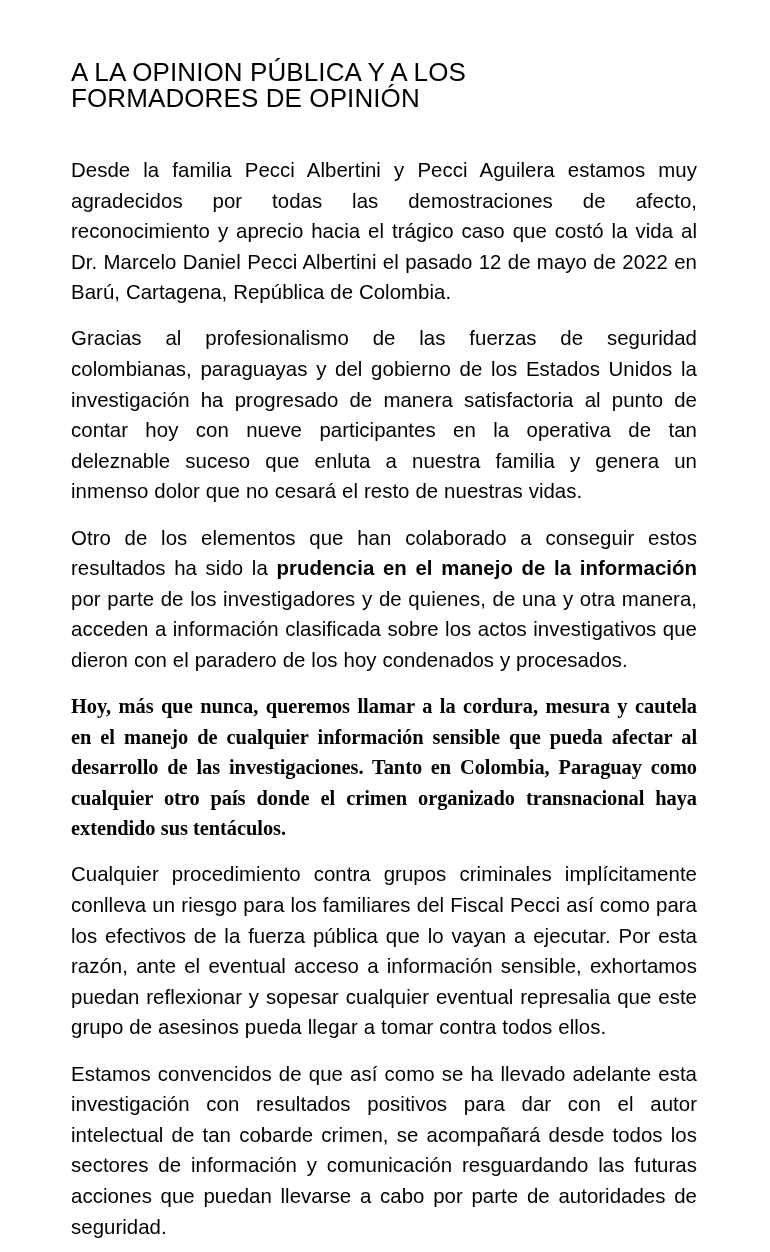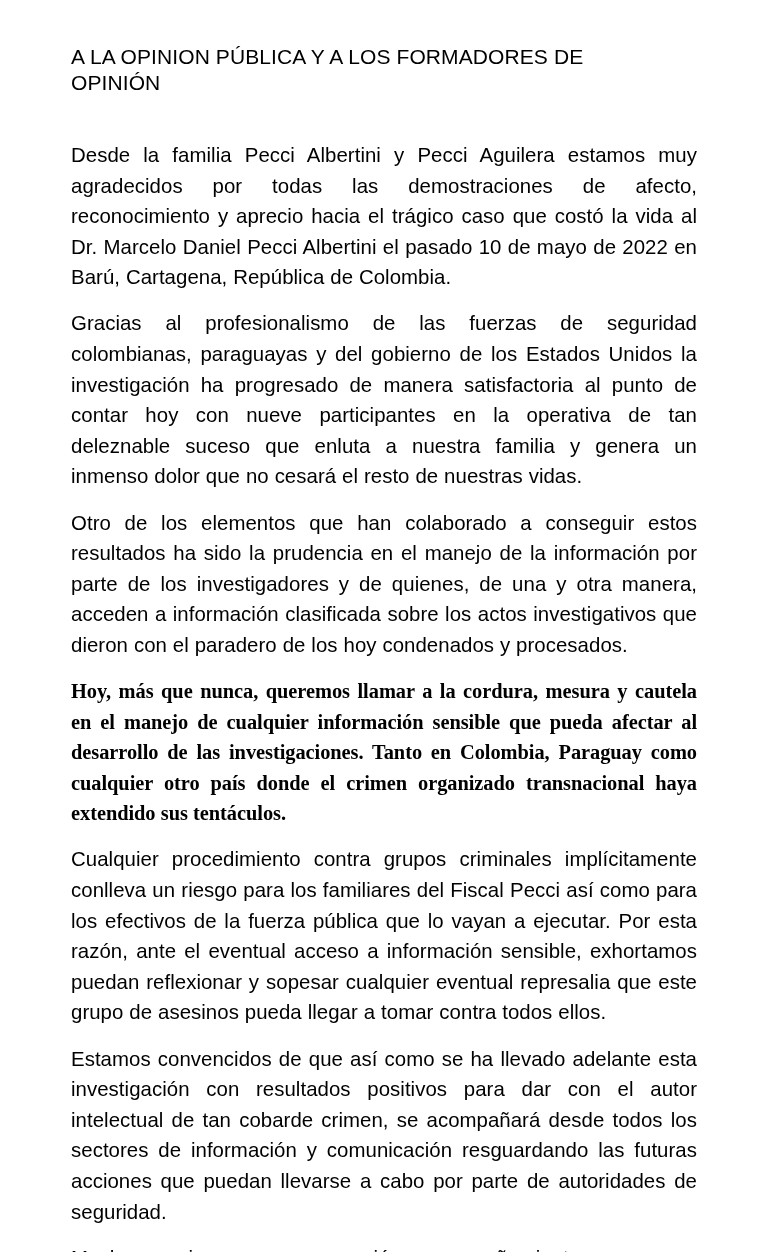--- a/index.html
+++ b/index.html
@@ -17,25 +17,25 @@
     -webkit-font-smoothing: antialiased;
   }
   .page {
     position: relative;
     width: 770px;
     height: 1252px;
     background: #ffffff;
     padding: 44px 73px 0 71px;
   }
   .statement-heading {
-    font-size: 21px;
+    font-size: 26px;
     line-height: 26px;
     font-weight: 400;
     letter-spacing: 0.1px;
-    margin: 0 0 44px 0;
+    margin: 15px 0 44px 0;
     text-align: left;
     max-width: 540px;
   }
   .para {
     font-size: 20.4px;
     line-height: 30.6px;
     font-weight: 400;
     text-align: justify;
     text-justify: inter-word;
     margin: 0 0 15.5px 0;
@@ -44,31 +44,31 @@
   }
   .para:last-of-type {
     margin-bottom: 0;
   }
   .para.bold-block {
     font-weight: 700;
     letter-spacing: -0.05px;
     font-family: Liberation Serif, serif;
   }
   .para b, .para strong {
-    font-weight: 400;
+    font-weight: 700;
   }
 </style>
 </head>
 <body>
 
 <div class="page">
 
   <h1 class="statement-heading">A LA OPINION PÚBLICA Y A LOS FORMADORES DE OPINIÓN</h1>
 
-  <p class="para">Desde la familia Pecci Albertini y Pecci Aguilera estamos muy agradecidos por todas las demostraciones de afecto, reconocimiento y aprecio hacia el trágico caso que costó la vida al Dr. Marcelo Daniel Pecci Albertini el pasado 10 de mayo de 2022 en Barú, Cartagena, República de Colombia.</p>
+  <p class="para">Desde la familia Pecci Albertini y Pecci Aguilera estamos muy agradecidos por todas las demostraciones de afecto, reconocimiento y aprecio hacia el trágico caso que costó la vida al Dr. Marcelo Daniel Pecci Albertini el pasado 12 de mayo de 2022 en Barú, Cartagena, República de Colombia.</p>
 
   <p class="para">Gracias al profesionalismo de las fuerzas de seguridad colombianas, paraguayas y del gobierno de los Estados Unidos la investigación ha progresado de manera satisfactoria al punto de contar hoy con nueve participantes en la operativa de tan deleznable suceso que enluta a nuestra familia y genera un inmenso dolor que no cesará el resto de nuestras vidas.</p>
 
   <p class="para"><span>Otro de los elementos que han colaborado a conseguir estos resultados ha sido la </span><b>prudencia en el manejo de la información</b><span> por parte de los investigadores y de quienes, de una y otra manera, acceden a información clasificada sobre los actos investigativos que dieron con el paradero de los hoy condenados y procesados.</span></p>
 
   <p class="para bold-block">Hoy, más que nunca, queremos llamar a la cordura, mesura y cautela en el manejo de cualquier información sensible que pueda afectar al desarrollo de las investigaciones. Tanto en Colombia, Paraguay como cualquier otro país donde el crimen organizado transnacional haya extendido sus tentáculos.</p>
 
   <p class="para">Cualquier procedimiento contra grupos criminales implícitamente conlleva un riesgo para los familiares del Fiscal Pecci así como para los efectivos de la fuerza pública que lo vayan a ejecutar. Por esta razón, ante el eventual acceso a información sensible, exhortamos puedan reflexionar y sopesar cualquier eventual represalia que este grupo de asesinos pueda llegar a tomar contra todos ellos.</p>
 
   <p class="para">Estamos convencidos de que así como se ha llevado adelante esta investigación con resultados positivos para dar con el autor intelectual de tan cobarde crimen, se acompañará desde todos los sectores de información y comunicación resguardando las futuras acciones que puedan llevarse a cabo por parte de autoridades de seguridad.</p>

